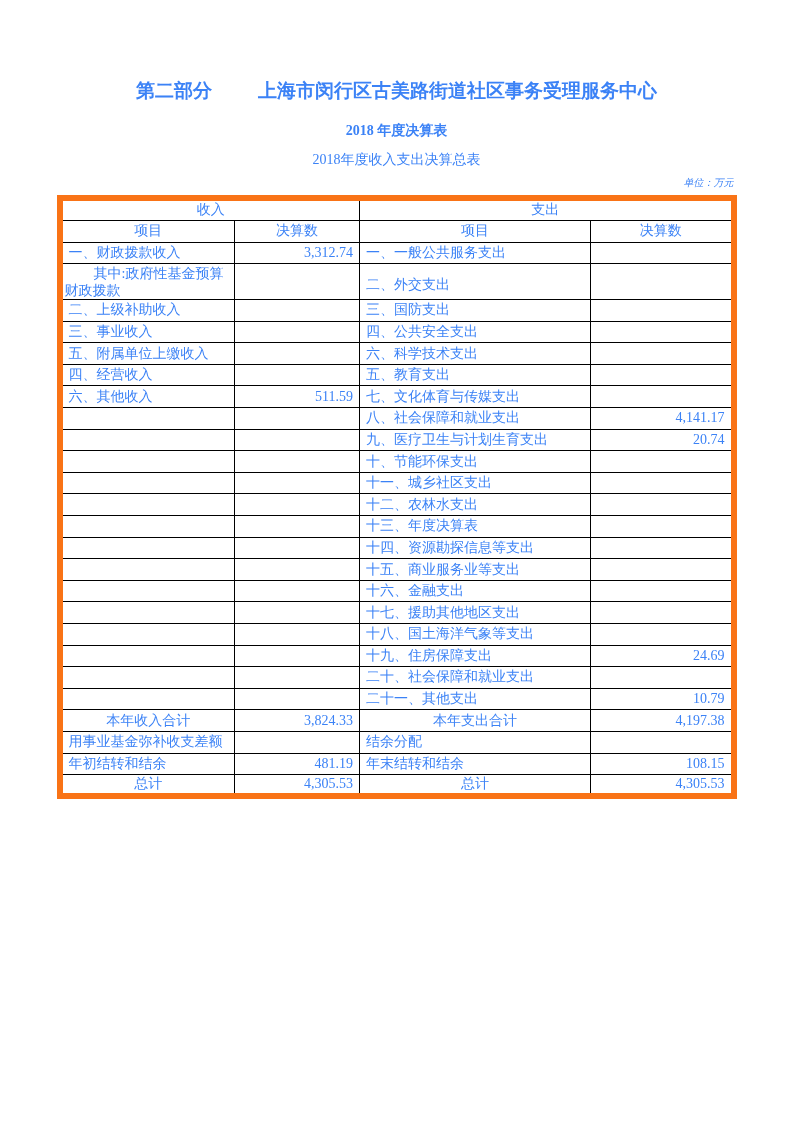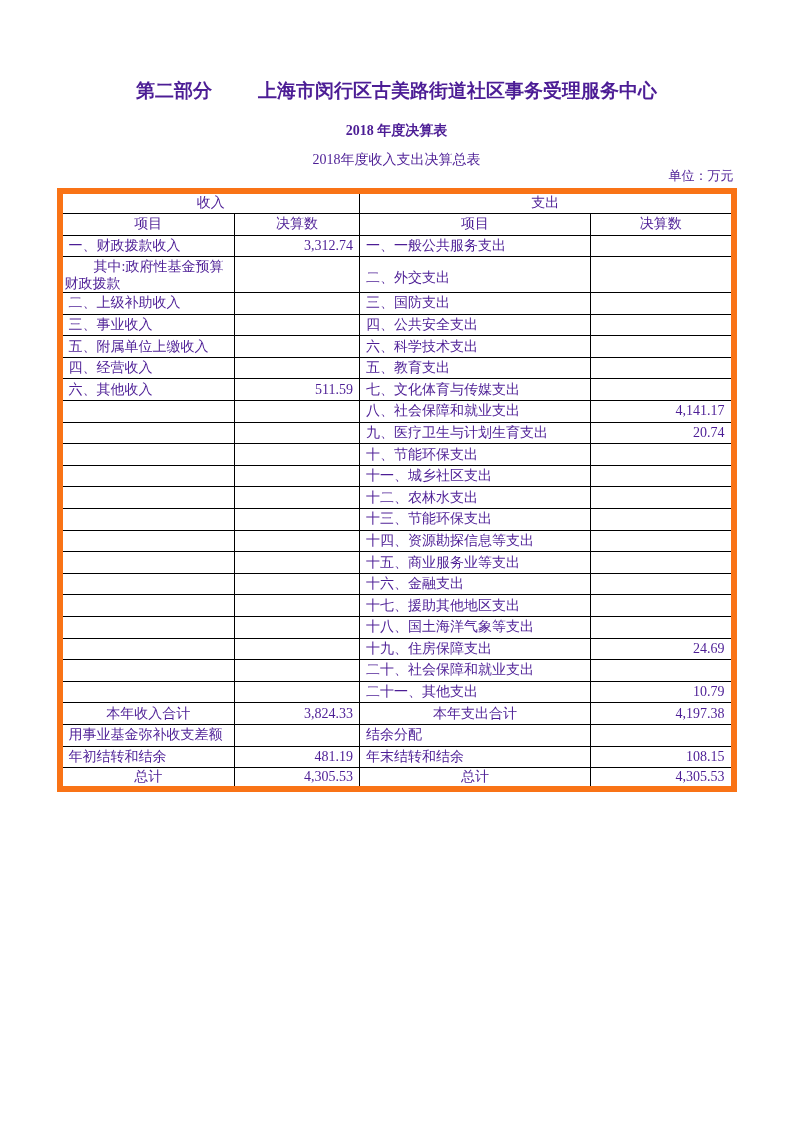--- a/index.html
+++ b/index.html
@@ -3,21 +3,21 @@
 <meta charset="utf-8">
 <style>
   * { box-sizing: border-box; }
   html, body { margin: 0; padding: 0; background: #e8e8e8; }
   .page {
     width: 793px;
     height: 1122px;
     margin: 0 auto;
     background: #ffffff;
     font-family: "Liberation Serif", "DejaVu Serif", serif;
-    color: #4c1d95;
+    color: #3b82f6;
     overflow: hidden;
     position: relative;
   }
   .doc-header { text-align: center; }
   .title-line {
     padding-top: 80px;
     font-size: 19px;
     font-weight: bold;
     line-height: 22px;
     white-space: nowrap;
@@ -30,24 +30,25 @@
     line-height: 22px;
   }
   .table-title {
     margin-top: 10px;
     font-size: 14px;
     font-weight: normal;
     line-height: 16px;
   }
   .unit-row {
     width: 674px;
-    margin: 0 auto 5px auto;
+    margin: 7px auto 5px auto;
     text-align: right;
-    font-size: 13px;
+    font-size: 10px;
     line-height: 15px;
+    font-style: italic;
   }
   table.budget {
     width: 674px;
     margin: 0 auto;
     border-collapse: collapse;
     table-layout: fixed;
     border: 6px solid #f97316;
   }
   table.budget th, table.budget td {
     border: 1px solid #000;
@@ -177,21 +178,21 @@
         </tr>
         <tr>
           <td class="item inc-item"></td>
           <td class="val inc-val"></td>
           <td class="item exp-item">十二、农林水支出</td>
           <td class="val exp-val"></td>
         </tr>
         <tr>
           <td class="item inc-item"></td>
           <td class="val inc-val"></td>
-          <td class="item exp-item">十三、节能环保支出</td>
+          <td class="item exp-item">十三、年度决算表</td>
           <td class="val exp-val"></td>
         </tr>
         <tr>
           <td class="item inc-item"></td>
           <td class="val inc-val"></td>
           <td class="item exp-item">十四、资源勘探信息等支出</td>
           <td class="val exp-val"></td>
         </tr>
         <tr>
           <td class="item inc-item"></td>

